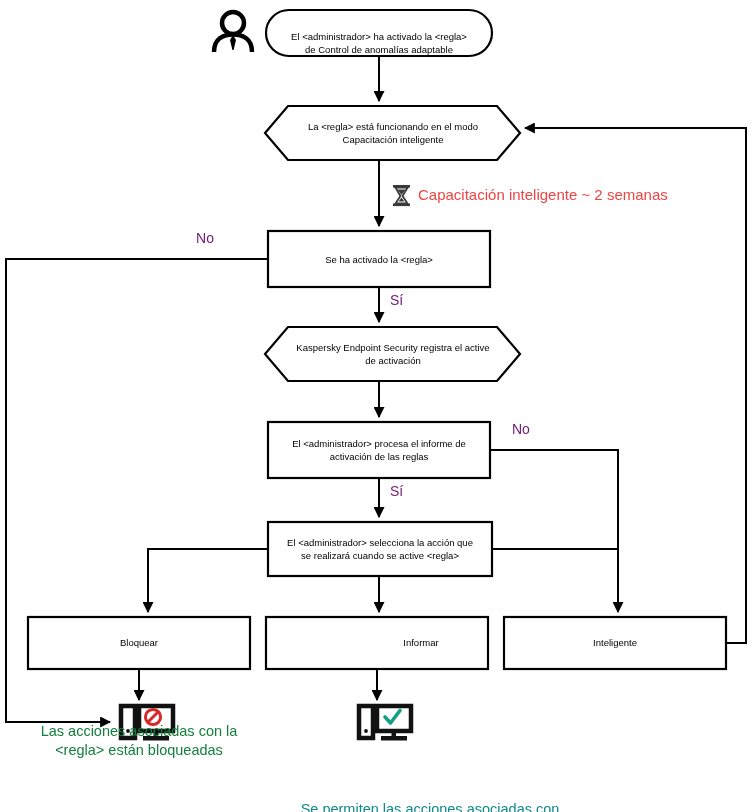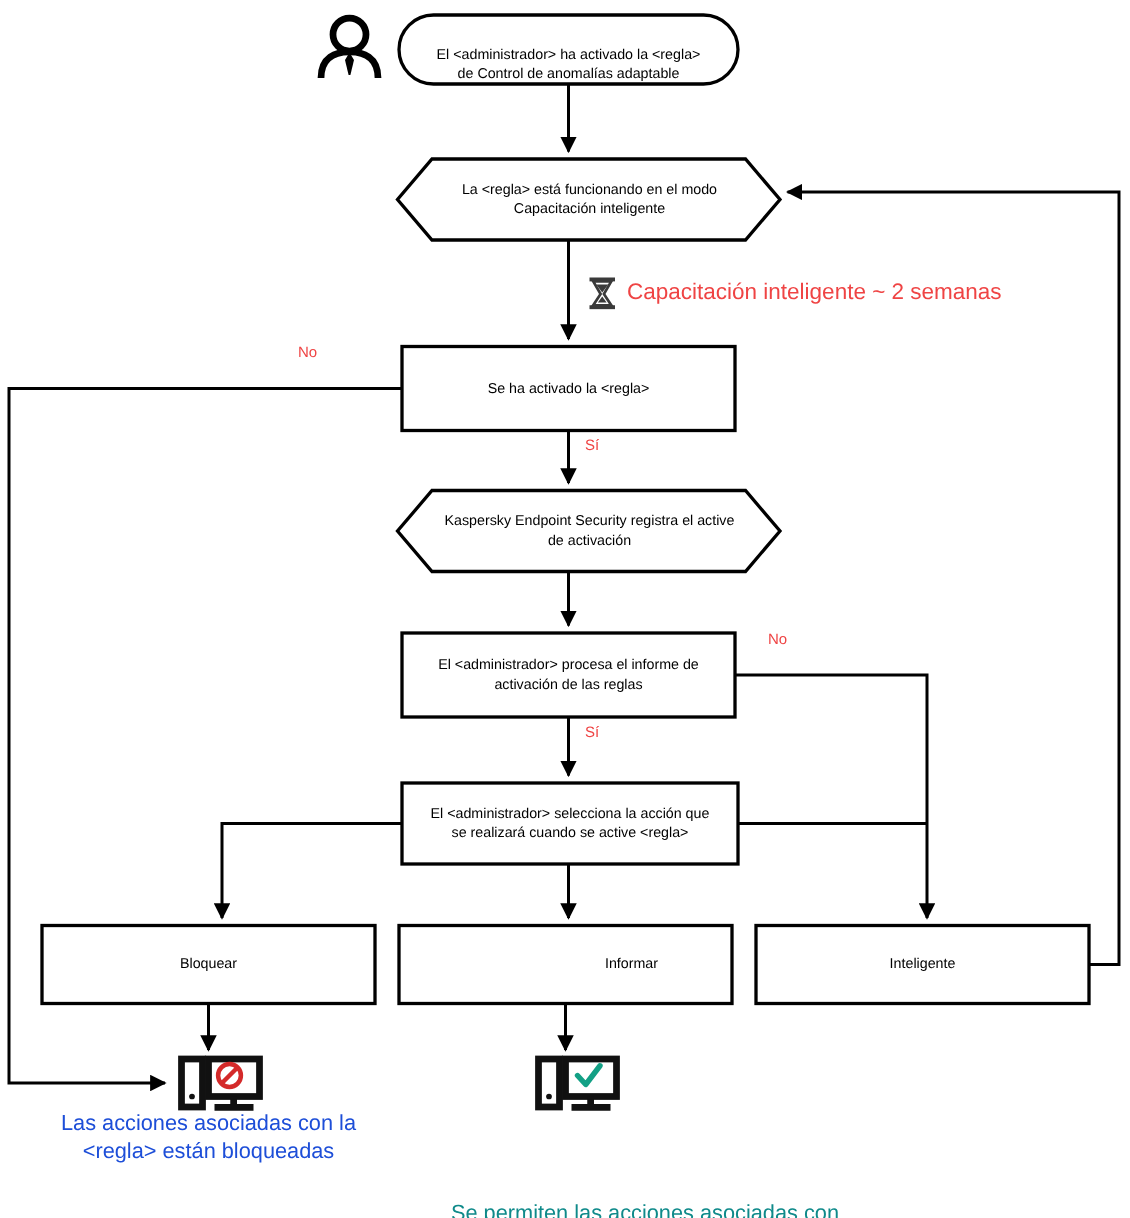--- a/index.html
+++ b/index.html
@@ -29,22 +29,22 @@
     position: absolute;
     text-align: center;
     font-size: 9.5px;
     line-height: 13px;
     color: #000000;
     pointer-events: none;
     white-space: pre-line;
   }
   .edge-label {
     position: absolute;
-    font-size: 10px;
-    color: #ef4444;
+    font-size: 14px;
+    color: #701a75;
     text-align: center;
   }
   .annot-label {
     position: absolute;
     font-size: 15px;
     color: #ef4444;
     white-space: nowrap;
   }
   .outcome-label {
     position: absolute;
@@ -171,19 +171,19 @@
   <div class="edge-label" style="left:185px; top:230px; width:40px;">No</div>
 
   <div class="edge-label" style="left:390px; top:292px; width:40px; text-align:left;">Sí</div>
 
   <div class="edge-label" style="left:512px; top:421px; width:40px; text-align:left;">No</div>
 
   <div class="edge-label" style="left:390px; top:483px; width:40px; text-align:left;">Sí</div>
 
   <div class="annot-label" style="left:418px; top:186px;">Capacitación inteligente ~ 2 semanas</div>
 
-  <div class="outcome-label" style="left:8px; top:740px; width:262px; color:#1d4ed8;">Las acciones asociadas con la
+  <div class="outcome-label" style="left:8px; top:722px; width:262px; color:#15803d;">Las acciones asociadas con la
 &lt;regla&gt; están bloqueadas</div>
 
   <div class="outcome-label" style="left:272px; top:760px; width:316px; color:#0f8a8a;margin-top:40px;">Se permiten las acciones asociadas con
 la &lt;regla&gt;</div>
 
 </div>
 
 </body></html>

